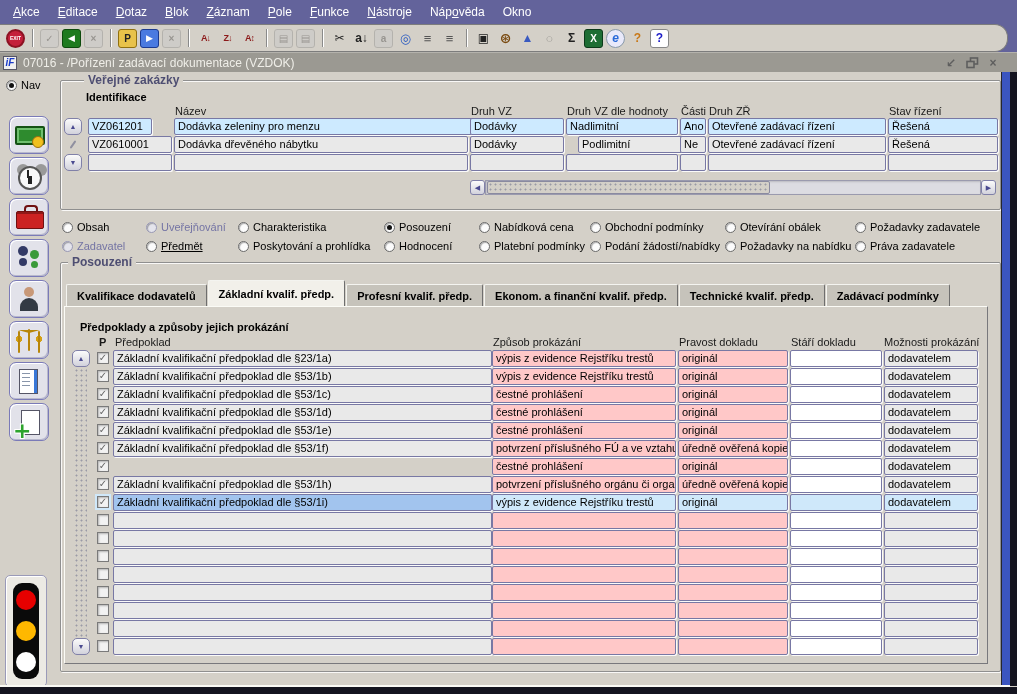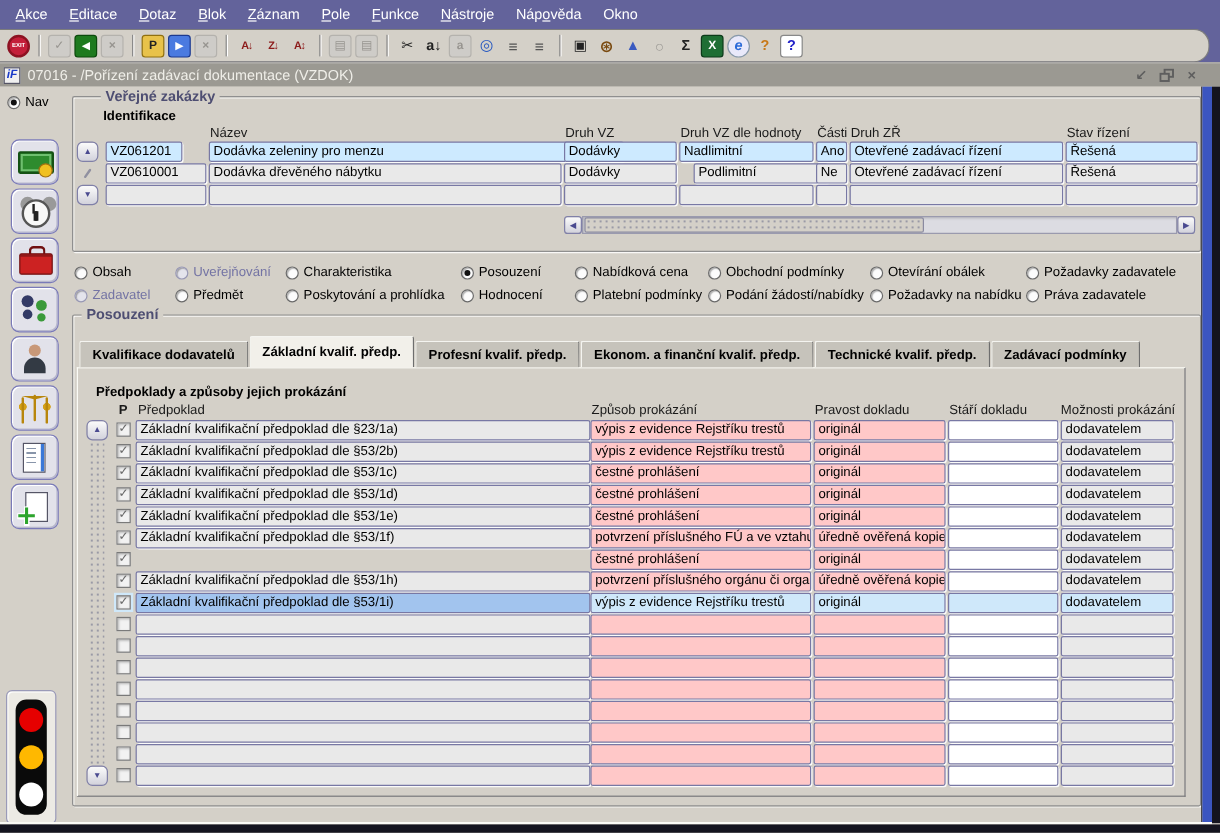--- a/index.html
+++ b/index.html
@@ -256,21 +256,21 @@
         <div class="lbl">Obsah</div>
       </div>
       <div class="viewopt dis" style="left: 62px; top: 239px; text-align: center;">
         <div class="radio dis"></div>
         <div class="lbl">Zadavatel</div>
       </div>
       <div class="viewopt dis" style="left: 146px; top: 220px;">
         <div class="radio dis"></div>
         <div class="lbl">Uveřejňování</div>
       </div>
-      <div class="viewopt" style="left: 146px; top: 239px;">
+      <div class="viewopt" style="left: 146px; top: 239px; text-decoration: underline;">
         <div class="radio"></div>
         <div class="lbl">Předmět</div>
       </div>
       <div class="viewopt" style="left: 238px; top: 220px;">
         <div class="radio"></div>
         <div class="lbl">Charakteristika</div>
       </div>
       <div class="viewopt" style="left: 238px; top: 239px;">
         <div class="radio"></div>
         <div class="lbl">Poskytování a prohlídka</div>
@@ -340,21 +340,21 @@
       <div class="strack ptrack" style="left: 74px; top: 368px; width: 13px; height: 270px;"></div>
       <div class="sbtn" style="left: 72px; top: 350px;">▲</div>
       <div class="sbtn" style="left: 72px; top: 638px;">▼</div>
       <div class="cb" style="left: 97px; top: 352px;">✓</div>
       <div class="fld" style="left: 113px; top: 350px; width: 379px;">Základní kvalifikační předpoklad dle §23/1a)</div>
       <div class="fld pink" style="left: 492px; top: 350px; width: 184px;">výpis z evidence Rejstříku trestů</div>
       <div class="fld pink" style="left: 678px; top: 350px; width: 110px;">originál</div>
       <div class="fld white" style="left: 790px; top: 350px; width: 92px;"></div>
       <div class="fld" style="left: 884px; top: 350px; width: 94px;">dodavatelem</div>
       <div class="cb" style="left: 97px; top: 370px;">✓</div>
-      <div class="fld" style="left: 113px; top: 368px; width: 379px;">Základní kvalifikační předpoklad dle §53/2b)</div>
+      <div class="fld" style="left: 113px; top: 368px; width: 379px;">Základní kvalifikační předpoklad dle §53/1b)</div>
       <div class="fld pink" style="left: 492px; top: 368px; width: 184px;">výpis z evidence Rejstříku trestů</div>
       <div class="fld pink" style="left: 678px; top: 368px; width: 110px;">originál</div>
       <div class="fld white" style="left: 790px; top: 368px; width: 92px;"></div>
       <div class="fld" style="left: 884px; top: 368px; width: 94px;">dodavatelem</div>
       <div class="cb" style="left: 97px; top: 388px;">✓</div>
       <div class="fld" style="left: 113px; top: 386px; width: 379px;">Základní kvalifikační předpoklad dle §53/1c)</div>
       <div class="fld pink" style="left: 492px; top: 386px; width: 184px;">čestné prohlášení</div>
       <div class="fld pink" style="left: 678px; top: 386px; width: 110px;">originál</div>
       <div class="fld white" style="left: 790px; top: 386px; width: 92px;"></div>
       <div class="fld" style="left: 884px; top: 386px; width: 94px;">dodavatelem</div>

